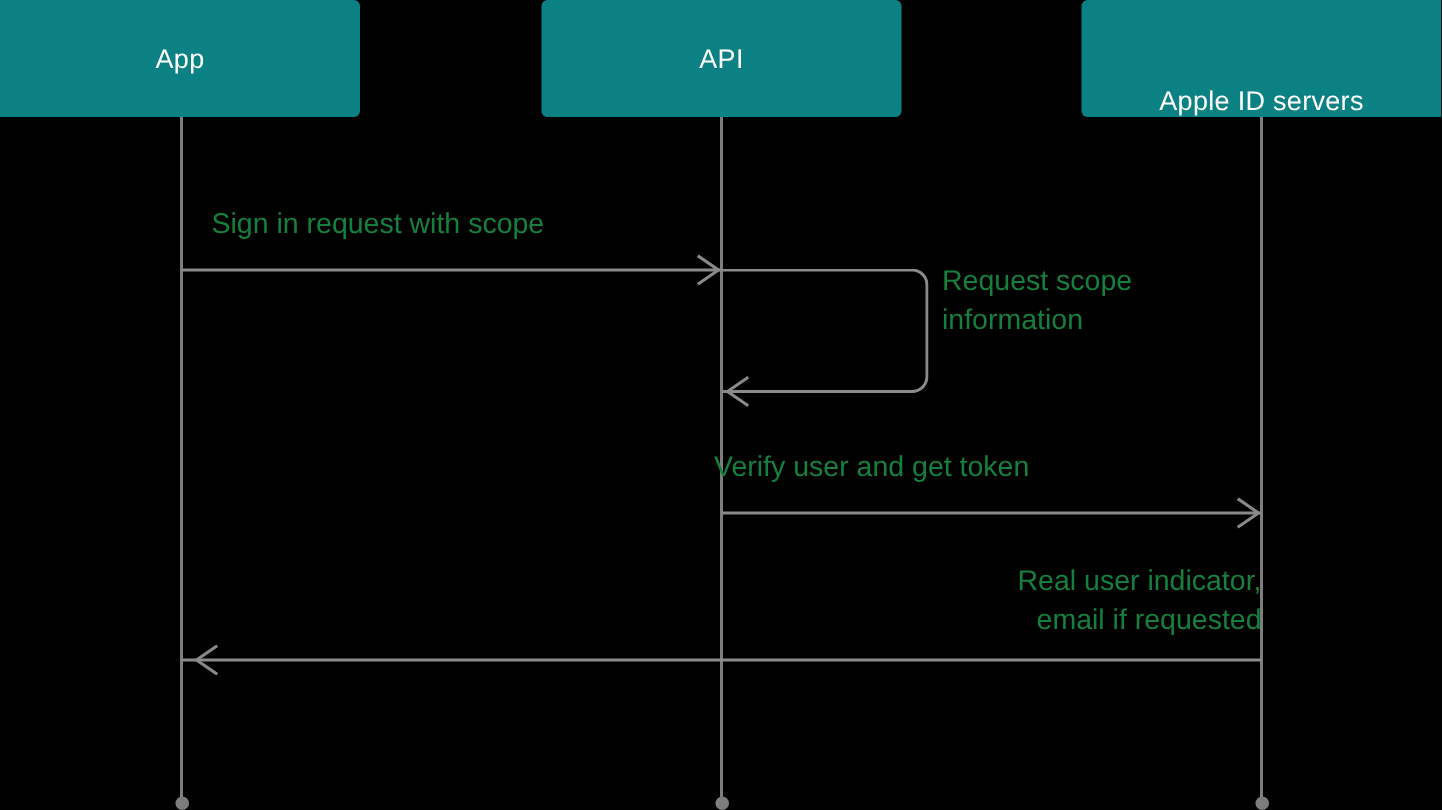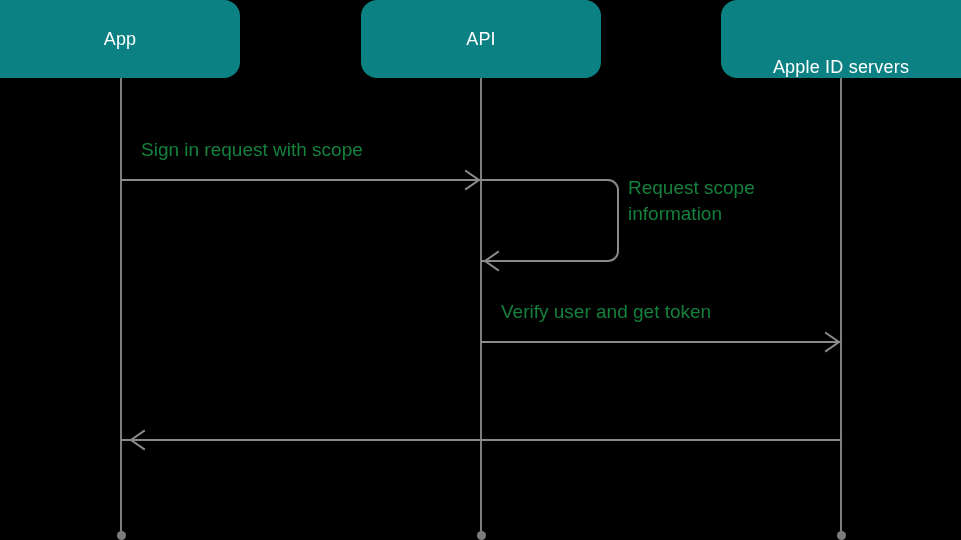--- a/index.html
+++ b/index.html
@@ -15,21 +15,21 @@
     overflow: hidden;
     font-family: "Liberation Sans", sans-serif;
   }
 
   
   .participant-box {
     position: absolute;
     top: 0;
     height: 78px;
     background: #0b8184;
-    border-radius: 16px;
+    border-radius: 4px;
     display: flex;
     align-items: center;
     justify-content: center;
     box-sizing: border-box;
   }
   .participant-label {
     color: #ffffff;
     font-size: 18px;
     font-family: "Liberation Sans", sans-serif;
     font-weight: 400;
@@ -127,28 +127,30 @@
 
   <div class="self-loop" style="left:481px; top:179px; width:138px; height:83px;"></div>
   <div class="arrowhead" style="left:483px; top:251px;">
     <svg width="16" height="20" viewBox="0 0 16 20">
       <polyline points="15,1 2,10 15,19" fill="none" stroke="#8a8a8a" stroke-width="2" stroke-linecap="square" stroke-linejoin="miter"></polyline>
     </svg>
   </div>
   <div class="msg-label" style="left:628px; top:175px;">Request scope
 information</div>
 
-  <div class="msg-label" style="left:501px; top:299px;">Verify user and get token</div>
+  <div class="msg-label" style="left:476px; top:299px;">Verify user and get token</div>
   <div class="msg-line" style="left:481px; top:341px; width:360px;"></div>
   <div class="arrowhead" style="left:825px; top:332px;">
     <svg width="16" height="20" viewBox="0 0 16 20">
       <polyline points="1,1 14,10 1,19" fill="none" stroke="#8a8a8a" stroke-width="2" stroke-linecap="square" stroke-linejoin="miter"></polyline>
     </svg>
   </div>
 
+  <div class="msg-label align-right" style="left:441px; top:375px; width:400px;">Real user indicator,
+email if requested</div>
   <div class="msg-line" style="left:121px; top:439px; width:720px;"></div>
   <div class="arrowhead" style="left:129px; top:430px;">
     <svg width="16" height="20" viewBox="0 0 16 20">
       <polyline points="15,1 2,10 15,19" fill="none" stroke="#8a8a8a" stroke-width="2" stroke-linecap="square" stroke-linejoin="miter"></polyline>
     </svg>
   </div>
 
 </div>
 
 </body></html>

